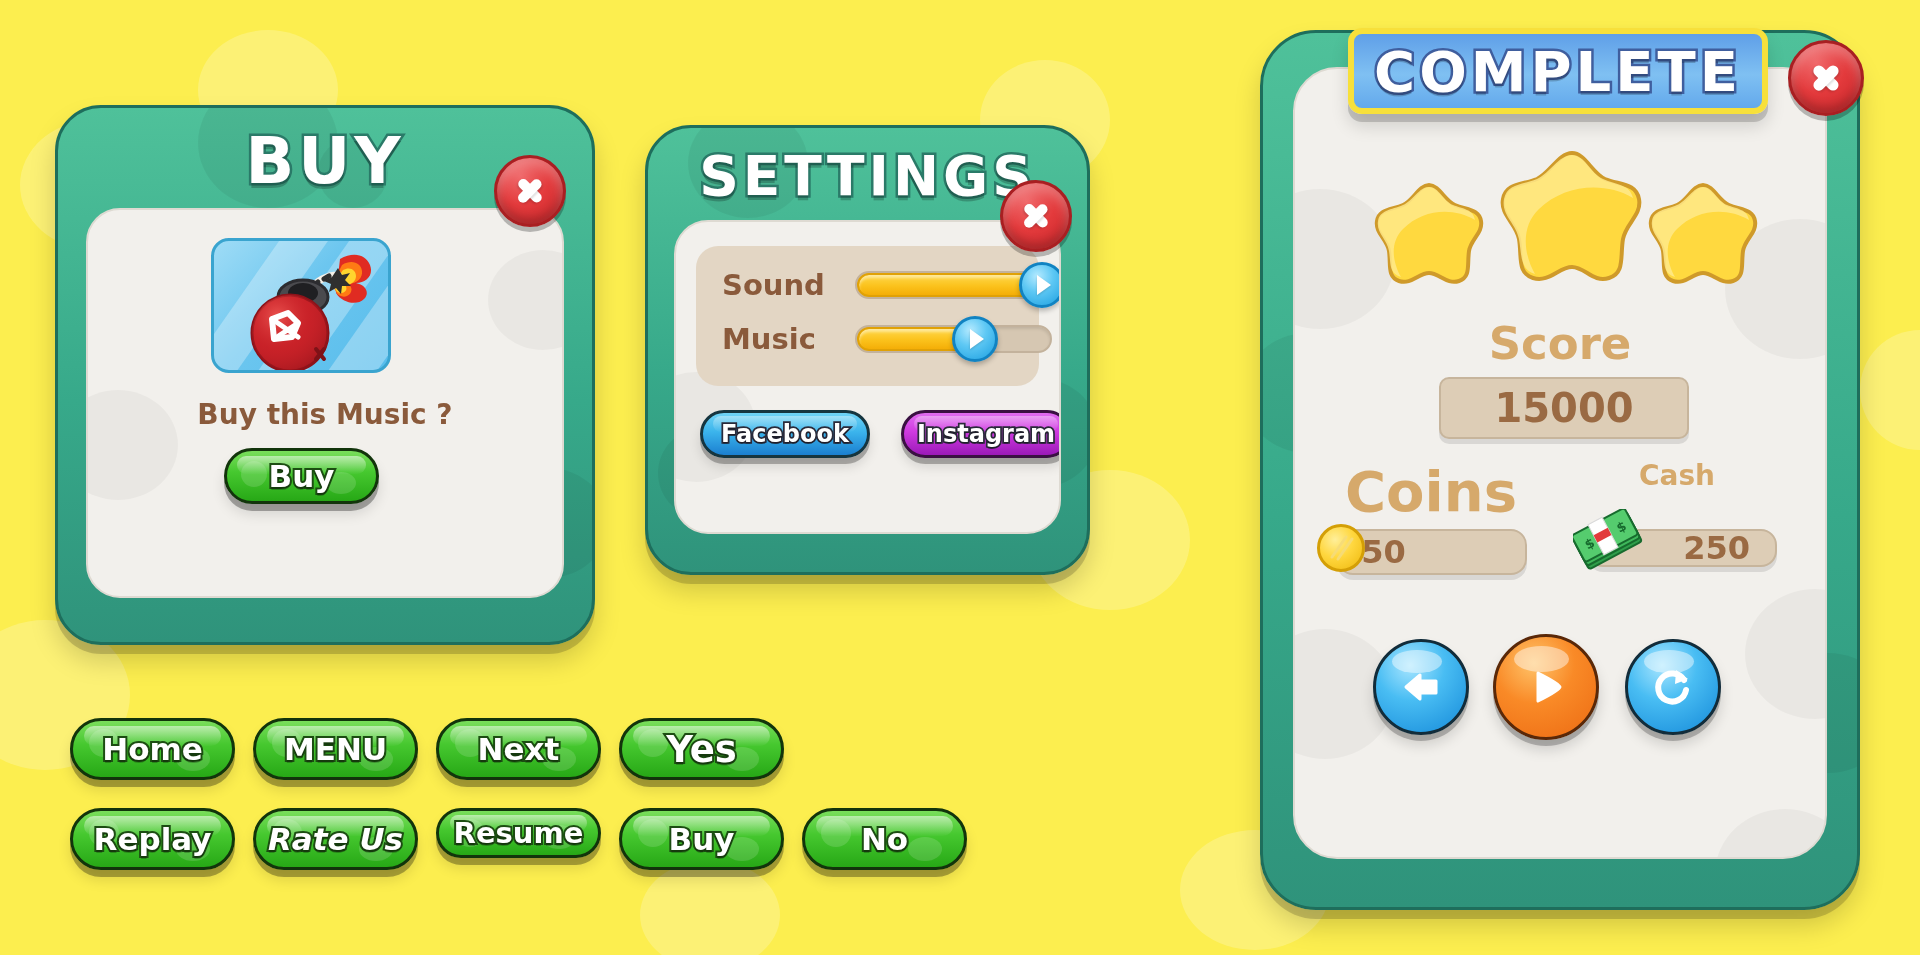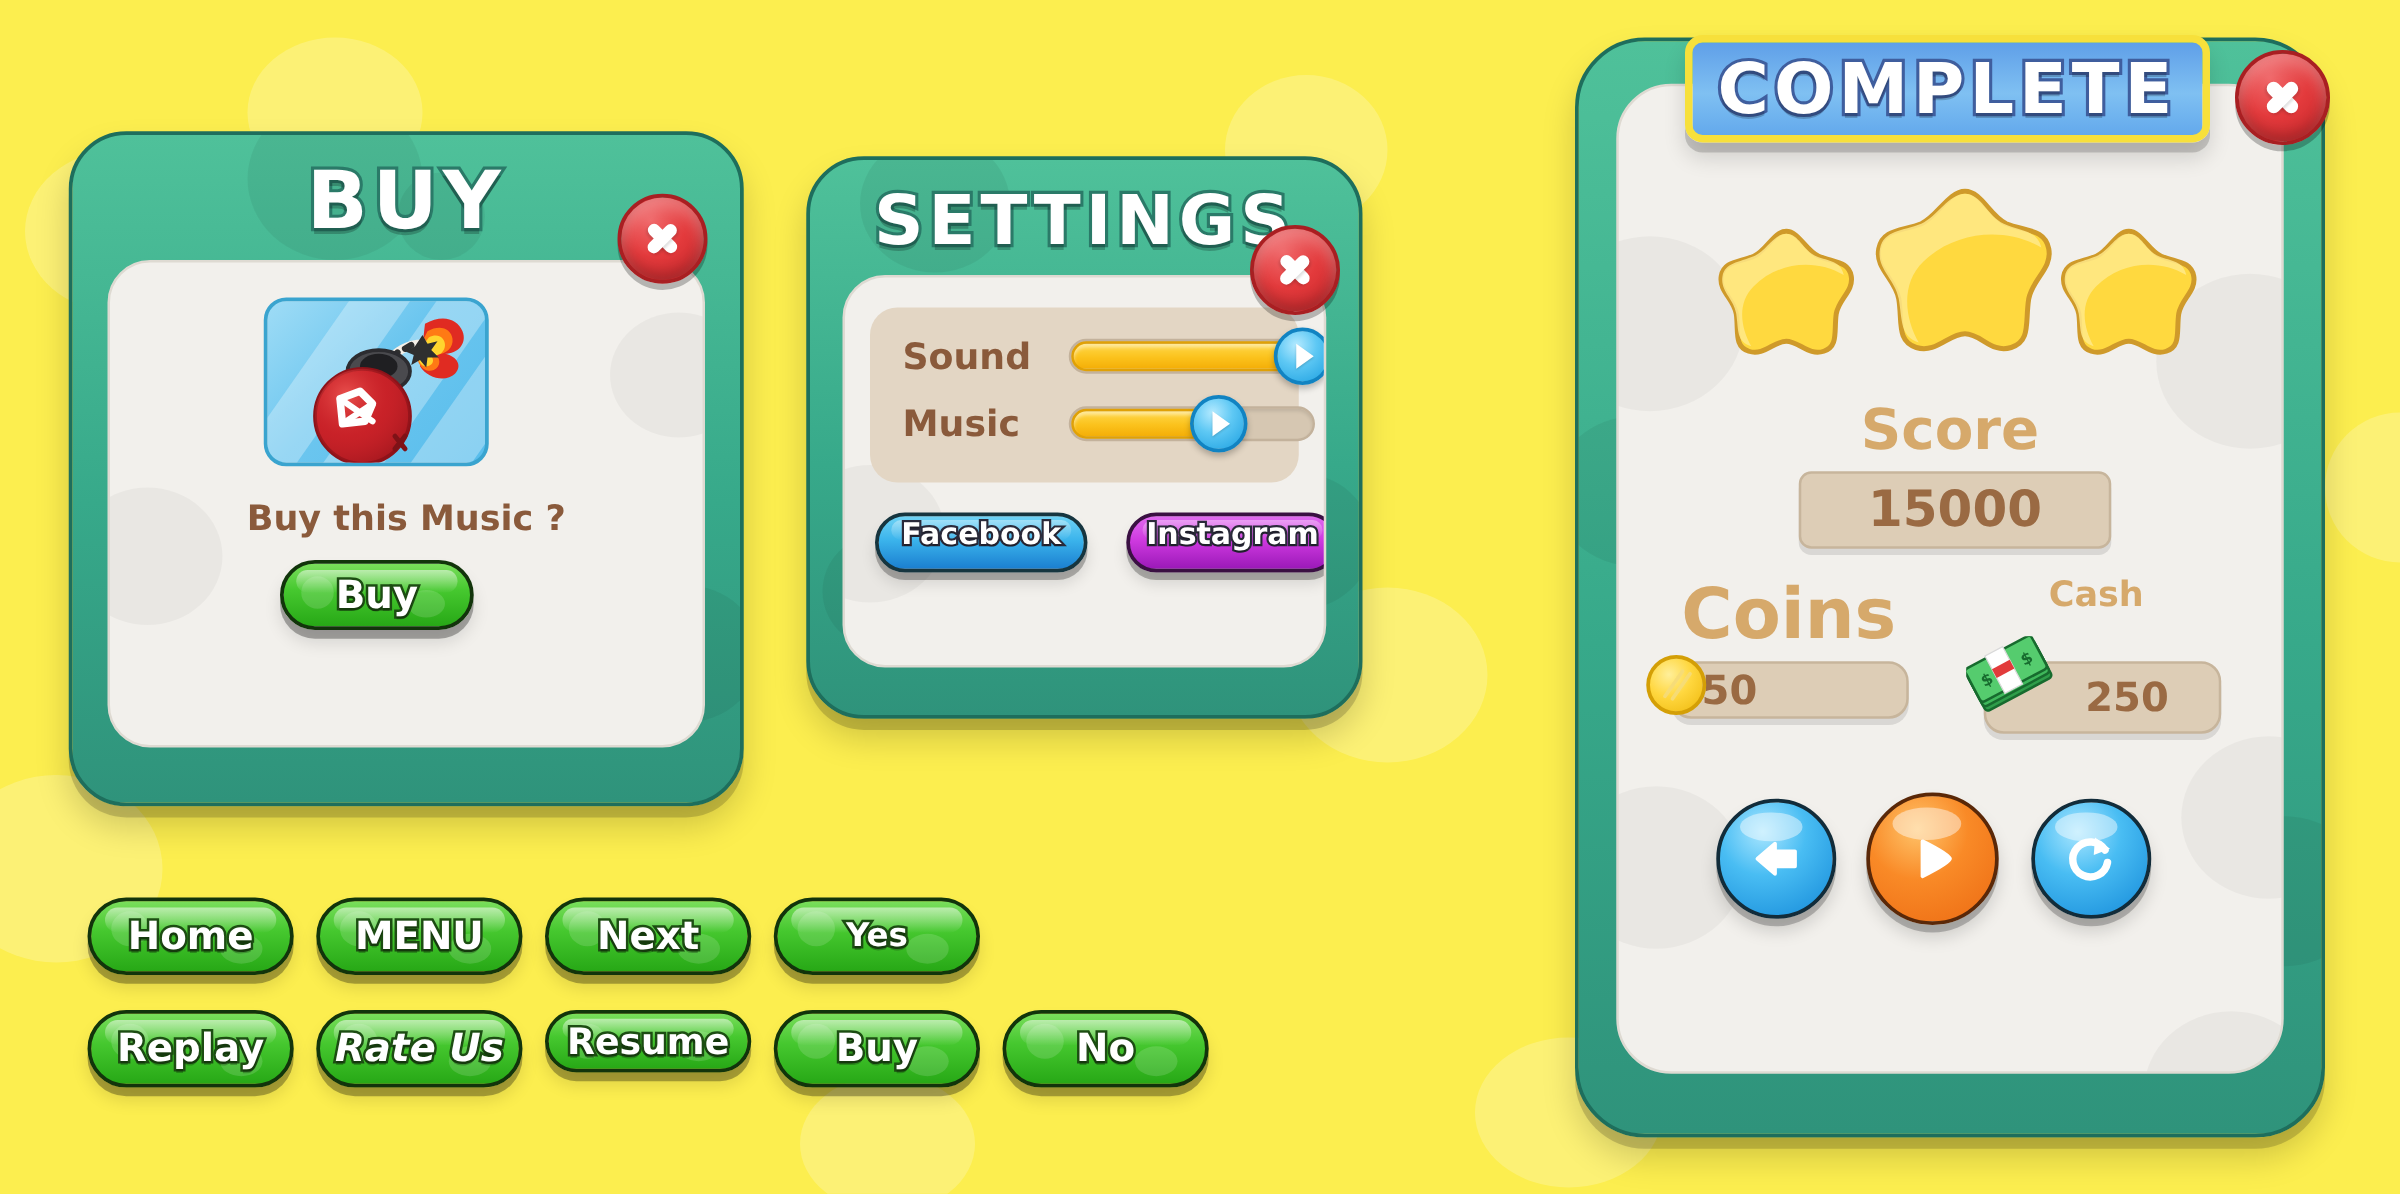--- a/index.html
+++ b/index.html
@@ -173,21 +173,21 @@
     border-left: 14px solid #fff;
     border-top: 10px solid transparent;
     border-bottom: 10px solid transparent;
     filter: drop-shadow(0 1px 1px rgba(0,0,0,0.18));
   }
 
   
   .social {
     position: absolute;
     border-radius: 999px;
-    display: flex; justify-content: center;
+    display: flex; align-items: center; justify-content: center;
     cursor: pointer; overflow: hidden;
     border: 3px solid #16353f;
     box-shadow: 0 6px 0 rgba(0,0,0,0.26), 0 9px 12px rgba(0,0,0,0.12);
   }
   .social.fb { background: linear-gradient(180deg, #6fd3f5 0%, #3bb4ec 45%, #1b7fd0 100%); }
   .social.ig { background: linear-gradient(180deg, #e06bf0 0%, #cf3ae0 45%, #9b19b8 100%); border-color: #3a1042; }
   .social::before {
     content: ""; position: absolute;
     left: 6%; right: 6%; top: 8%; height: 38%;
     border-radius: 999px;
@@ -440,21 +440,21 @@
           <rect x="6" y="14" width="60" height="30" rx="3" fill="#3fb85b" stroke="#176b2e" stroke-width="2"></rect>
           <rect x="6" y="10" width="60" height="30" rx="3" fill="#55cc6e" stroke="#176b2e" stroke-width="2"></rect>
           <rect x="26" y="8" width="16" height="34" fill="#fff" stroke="#d9d9d9" stroke-width="1"></rect>
           <rect x="26" y="8" width="16" height="34" fill="none"></rect>
           <rect x="26" y="20" width="16" height="8" fill="#e23b3b"></rect>
           <text x="14" y="30" font-size="13" font-weight="bold" fill="#176b2e" font-family="DejaVu Sans, sans-serif">$</text>
           <text x="50" y="30" font-size="13" font-weight="bold" fill="#176b2e" font-family="DejaVu Sans, sans-serif">$</text>
         </g>
       </svg>
     </div>
-    <div class="stat-box" style="left:292px; top:460px; width:190px; height:58px; justify-content:flex-end; padding-right:40px;">
+    <div class="stat-box" style="left:292px; top:460px; width:190px; height:38px; justify-content:flex-end; padding-right:25px;">
       <span class="val" style="font-size:32px;">250</span>
     </div>
 
     <div class="round-btn blue" style="left:78px; top:570px; width:96px; height:96px;">
       <div class="glint"></div>
       <svg width="46" height="46" viewBox="0 0 46 46">
         <path d="M8 23 L22 11 L22 17 L38 17 L38 29 L22 29 L22 35 Z" fill="#fff" stroke="#fff" stroke-width="3" stroke-linejoin="round"></path>
       </svg>
     </div>
     <div class="round-btn orange" style="left:198px; top:565px; width:106px; height:106px;">
@@ -495,21 +495,21 @@
       <span class="lbl" style="font-size:31px;">MENU</span>
     </div>
     <div class="pill" style="width:165px;height:62px;">
       <div class="blob" style="left:16px;top:8px;width:30px;height:28px;"></div>
       <div class="blob" style="right:22px;bottom:6px;width:34px;height:24px;"></div>
       <span class="lbl" style="font-size:31px;">Next</span>
     </div>
     <div class="pill" style="width:165px;height:62px;">
       <div class="blob" style="left:16px;top:8px;width:30px;height:28px;"></div>
       <div class="blob" style="right:22px;bottom:6px;width:34px;height:24px;"></div>
-      <span class="lbl" style="font-size:26px;">Yes</span>
+      <span class="lbl" style="font-size:37px;">Yes</span>
     </div>
   </div>
 
   <div style="display:flex; gap:18px; margin-top:28px;">
     <div class="pill" style="width:165px;height:62px;">
       <div class="blob" style="left:16px;top:8px;width:30px;height:28px;"></div>
       <div class="blob" style="right:22px;bottom:6px;width:34px;height:24px;"></div>
       <span class="lbl" style="font-size:31px;">Replay</span>
     </div>
     <div class="pill" style="width:165px;height:62px;font-style:italic;">

